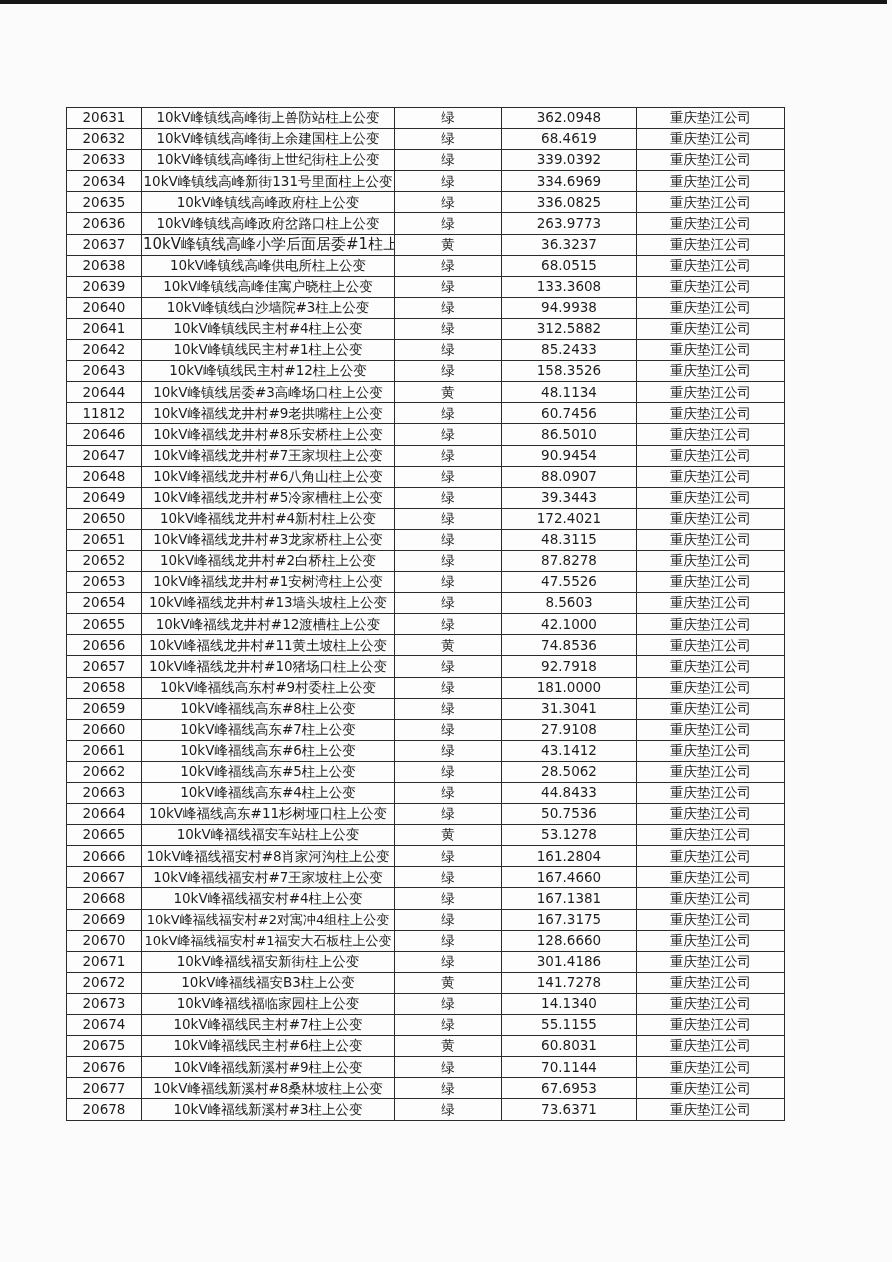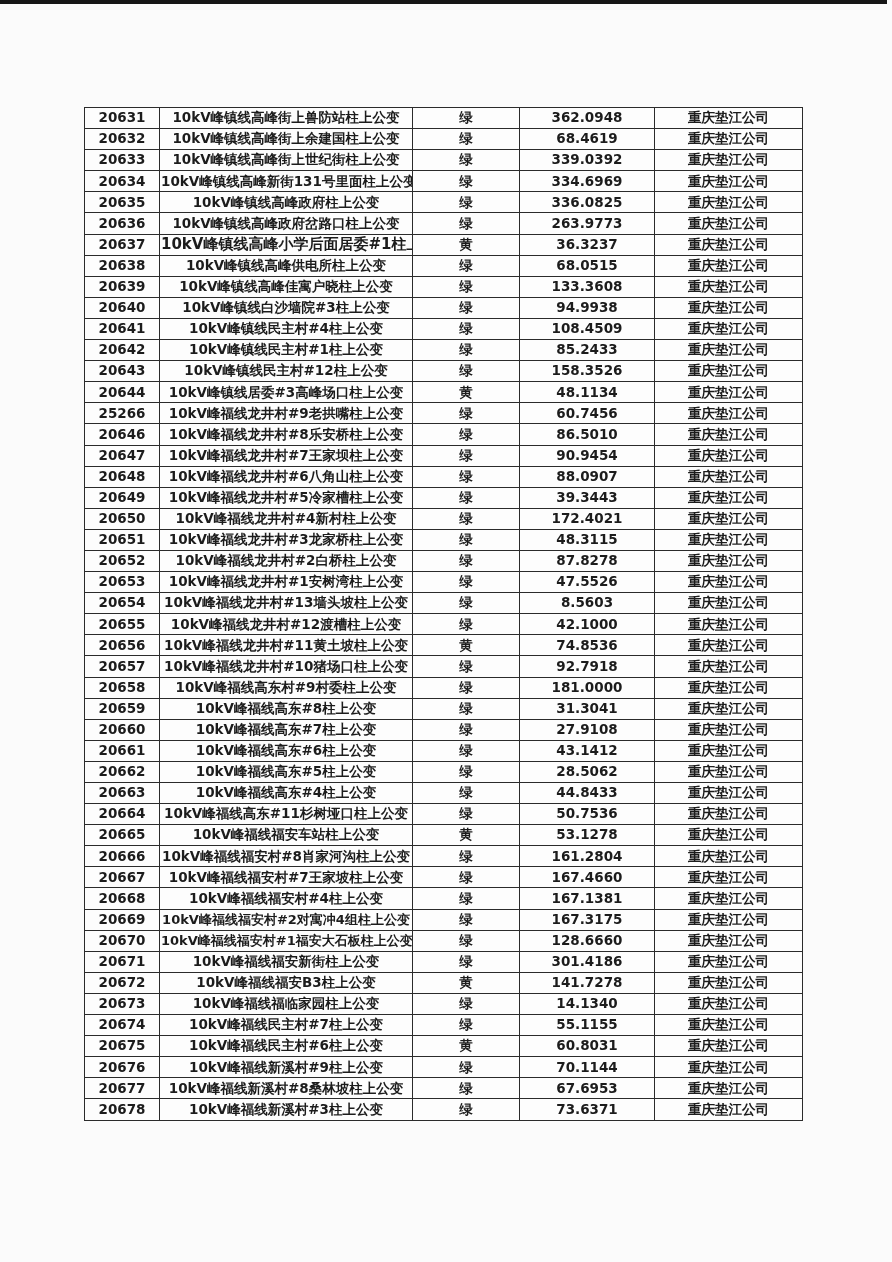--- a/index.html
+++ b/index.html
@@ -17,27 +17,26 @@
   .top-bar {
     position: absolute;
     left: 0;
     top: 0;
     width: 887px;
     height: 4px;
     background: #161616;
   }
   table.grid {
     position: absolute;
-    left: 84px;
+    left: 66px;
     top: 107px;
     width: 718px;
     border-collapse: collapse;
     table-layout: fixed;
     background: #fdfdfd;
-    font-weight: bold;
   }
   table.grid td {
     border: 1.5px solid #2b2b2b;
     height: 20.1px;
     padding: 0 2px;
     font-size: 13.5px;
     line-height: 1;
     color: #1c1c1c;
     text-align: center;
     vertical-align: middle;
@@ -127,21 +126,21 @@
         <td class="col-id">20640</td>
         <td class="col-name">10kV峰镇线白沙墙院#3柱上公变</td>
         <td class="col-status">绿</td>
         <td class="col-value">94.9938</td>
         <td class="col-company">重庆垫江公司</td>
       </tr>
       <tr>
         <td class="col-id">20641</td>
         <td class="col-name">10kV峰镇线民主村#4柱上公变</td>
         <td class="col-status">绿</td>
-        <td class="col-value">108.4509</td>
+        <td class="col-value">312.5882</td>
         <td class="col-company">重庆垫江公司</td>
       </tr>
       <tr>
         <td class="col-id">20642</td>
         <td class="col-name">10kV峰镇线民主村#1柱上公变</td>
         <td class="col-status">绿</td>
         <td class="col-value">85.2433</td>
         <td class="col-company">重庆垫江公司</td>
       </tr>
       <tr>
@@ -152,21 +151,21 @@
         <td class="col-company">重庆垫江公司</td>
       </tr>
       <tr>
         <td class="col-id">20644</td>
         <td class="col-name">10kV峰镇线居委#3高峰场口柱上公变</td>
         <td class="col-status">黄</td>
         <td class="col-value">48.1134</td>
         <td class="col-company">重庆垫江公司</td>
       </tr>
       <tr>
-        <td class="col-id">25266</td>
+        <td class="col-id">11812</td>
         <td class="col-name">10kV峰福线龙井村#9老拱嘴柱上公变</td>
         <td class="col-status">绿</td>
         <td class="col-value">60.7456</td>
         <td class="col-company">重庆垫江公司</td>
       </tr>
       <tr>
         <td class="col-id">20646</td>
         <td class="col-name">10kV峰福线龙井村#8乐安桥柱上公变</td>
         <td class="col-status">绿</td>
         <td class="col-value">86.5010</td>

